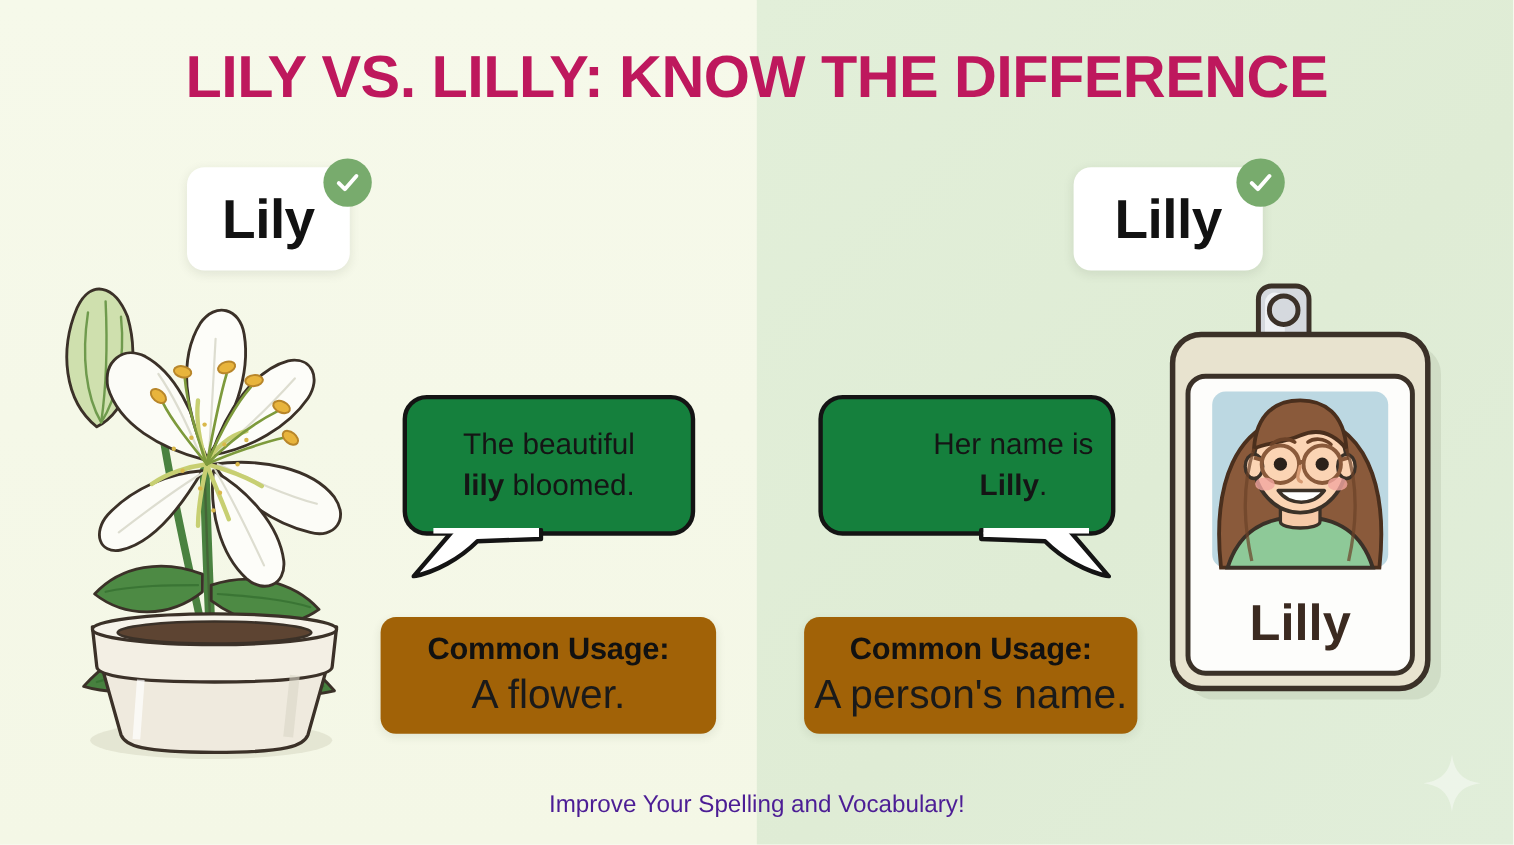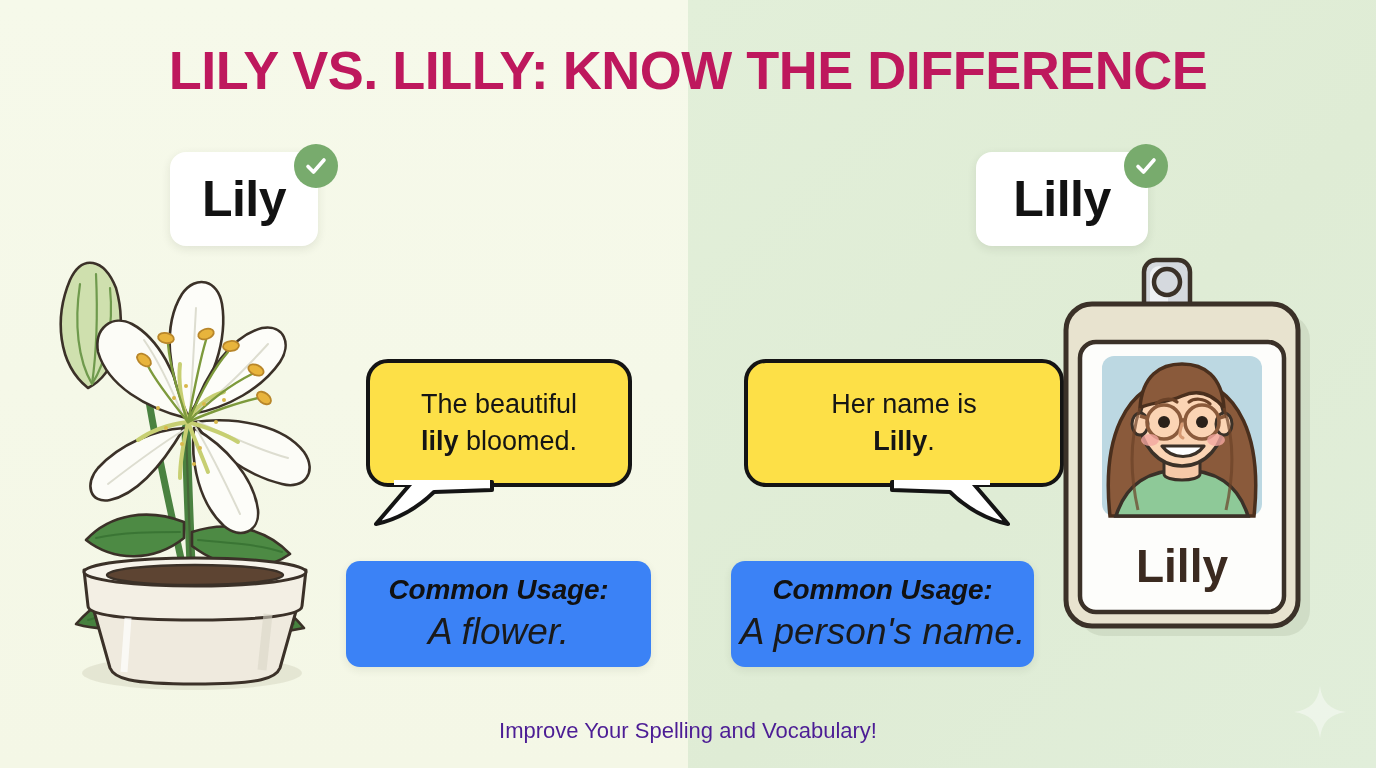--- a/index.html
+++ b/index.html
@@ -79,54 +79,53 @@
     display: flex;
     align-items: center;
     justify-content: center;
   }
   #badge-lily  { left: 294px;  top: 144px; }
   #badge-lilly { left: 1124px; top: 144px; }
 
   
   .bubble {
     position: absolute;
-    background: #fde047;
+    background: #15803d;
     border: 4px solid #141414;
     border-radius: 22px;
     box-sizing: border-box;
     display: flex;
     align-items: center;
     justify-content: center;
     text-align: center;
     padding: 10px 16px;
   }
   .bubble-text {
     font-size: 27px;
     color: #151515;
     line-height: 1.36;
   }
   .bubble-text b { font-weight: 700; }
   #bubble-left  { left: 366px; top: 359px; width: 266px; height: 128px; }
-  #bubble-right { left: 744px; top: 359px; width: 320px; height: 128px; }
+  #bubble-right { left: 744px; top: 359px; width: 270px; height: 128px; justify-content: flex-end; }
   .bubble-tail { position: absolute; }
   #tail-left  { left: 374px; top: 480px; width: 120px; height: 46px; }
   #tail-right { left: 890px; top: 480px; width: 120px; height: 46px; }
 
   
   .usage-card {
     position: absolute;
-    background: #3b82f6;
+    background: #a16207;
     border-radius: 14px;
     box-shadow: 0 3px 9px rgba(40,50,30,.09);
     display: flex;
     flex-direction: column;
     align-items: center;
     justify-content: center;
     text-align: left;
-    font-style: italic;
   }
   #usage-left  { left: 346px; top: 561px; width: 305px; height: 106px; }
   #usage-right { left: 731px; top: 561px; width: 303px; height: 106px; }
   .usage-title {
     font-size: 28px;
     font-weight: 700;
     color: #111111;
     line-height: 1.28;
     letter-spacing: -0.2px;
   }

